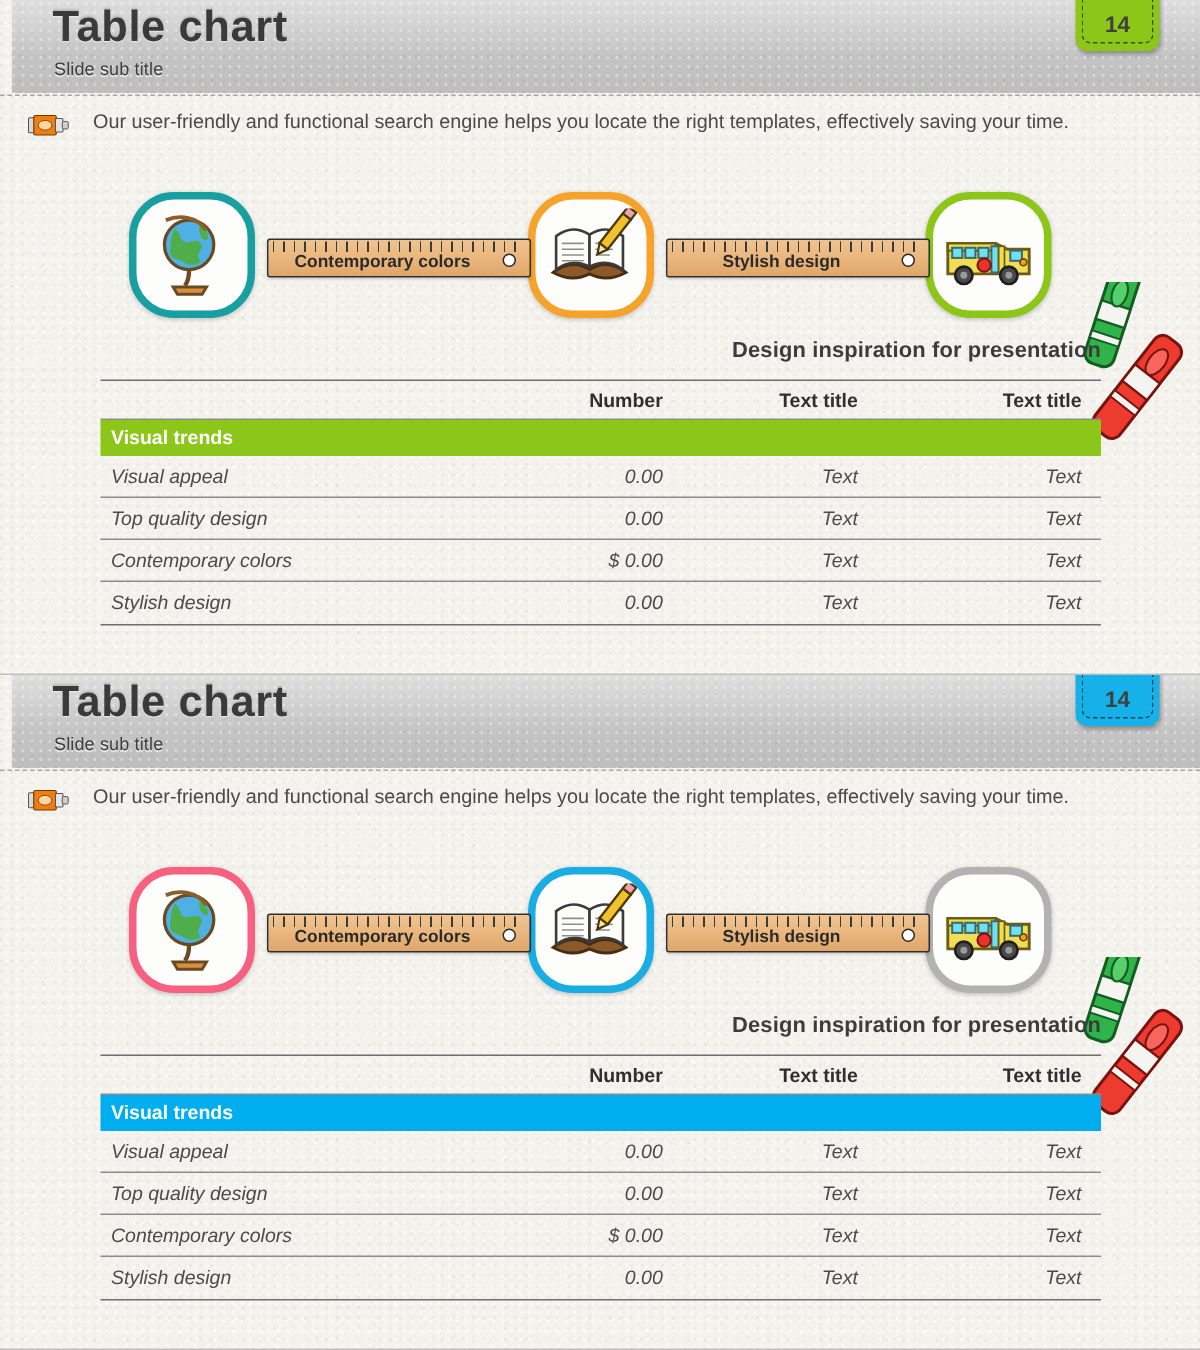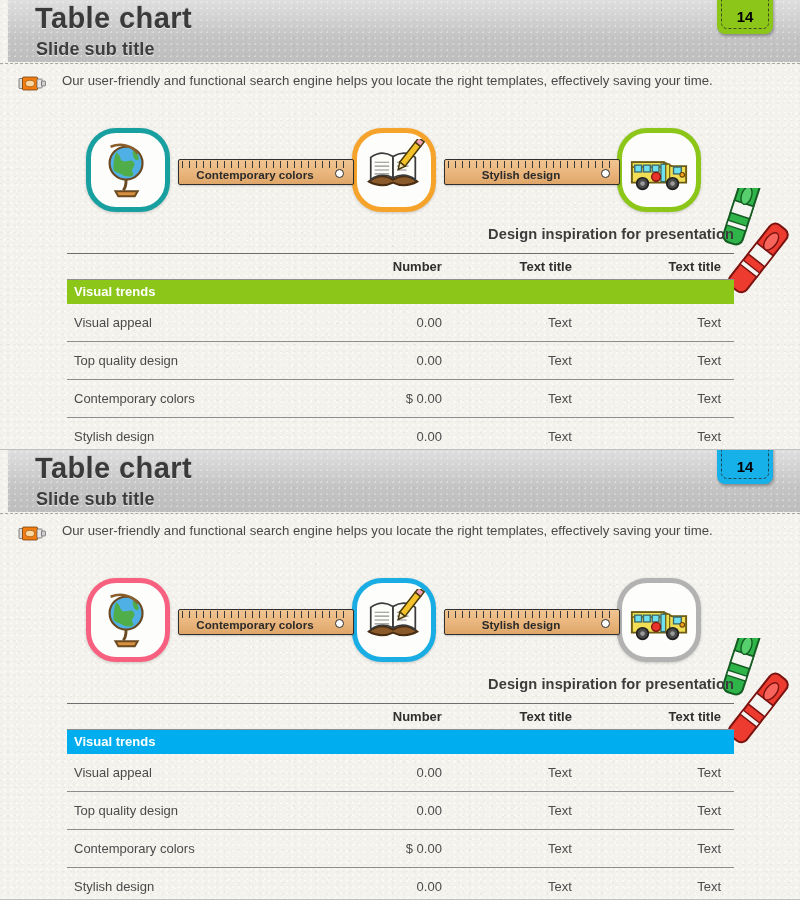--- a/index.html
+++ b/index.html
@@ -50,22 +50,22 @@
     left: 27px; top: 2px;
     font-size: 29px;
     font-weight: bold;
     letter-spacing: .4px;
     color: #3a3a3a;
     text-shadow: 0 1px 0 #e9e9e9, 0 -1px 1px rgba(0,0,0,.12);
   }
   .hdr-sub {
     position: absolute;
     left: 28px; top: 39px;
-    font-size: 18px;
-    font-weight: bold;
+    font-size: 12px;
+    font-weight: normal;
     letter-spacing: .1px;
     color: #3d3d3d;
     text-shadow: 0 1px 0 #e6e6e6;
   }
 
   
   .badge {
     position: absolute;
     right: 27px; top: -12px;
     width: 56px; height: 46px;
@@ -78,21 +78,21 @@
     border: 1.6px dashed rgba(35,35,35,.75);
     border-top: none;
     border-radius: 0 0 6px 6px;
   }
   .badge .num {
     position: absolute;
     left: 0; right: 0; bottom: 9px;
     text-align: center;
     font-size: 15px;
     font-weight: bold;
-    color: #000000;
+    color: #404040;
   }
 
   
   .dashrule {
     position: absolute;
     left: 0; top: 63px; width: 800px;
     border-top: 1.5px dashed #a9a7a1;
   }
 
   
@@ -204,24 +204,25 @@
   th.c-t1,   td.c-t1   { text-align: right; width: 18%; padding-right: 42px; }
   th.c-t2,   td.c-t2   { text-align: right; width: 18%; padding-right: 13px; }
 
   tr.group td {
     height: 24px;
     font-weight: bold;
     color: #fff;
     vertical-align: middle;
   }
   tr.data td {
-    height: 38px;
+    height: 28px;
     color: #4b4b4b;
     border-bottom: 1.3px solid #8d8d8d;
     vertical-align: middle;
+    font-style: italic;
   }
   tr.data.last td { border-bottom: none; }
   .tbl-foot { border-top: 1.7px solid #6f6f6f; height: 0; }
 
   .divider {
     position: absolute;
     left: 0; top: 449px;
     width: 800px; height: 1px;
     background: #bfbfbf;
   }

